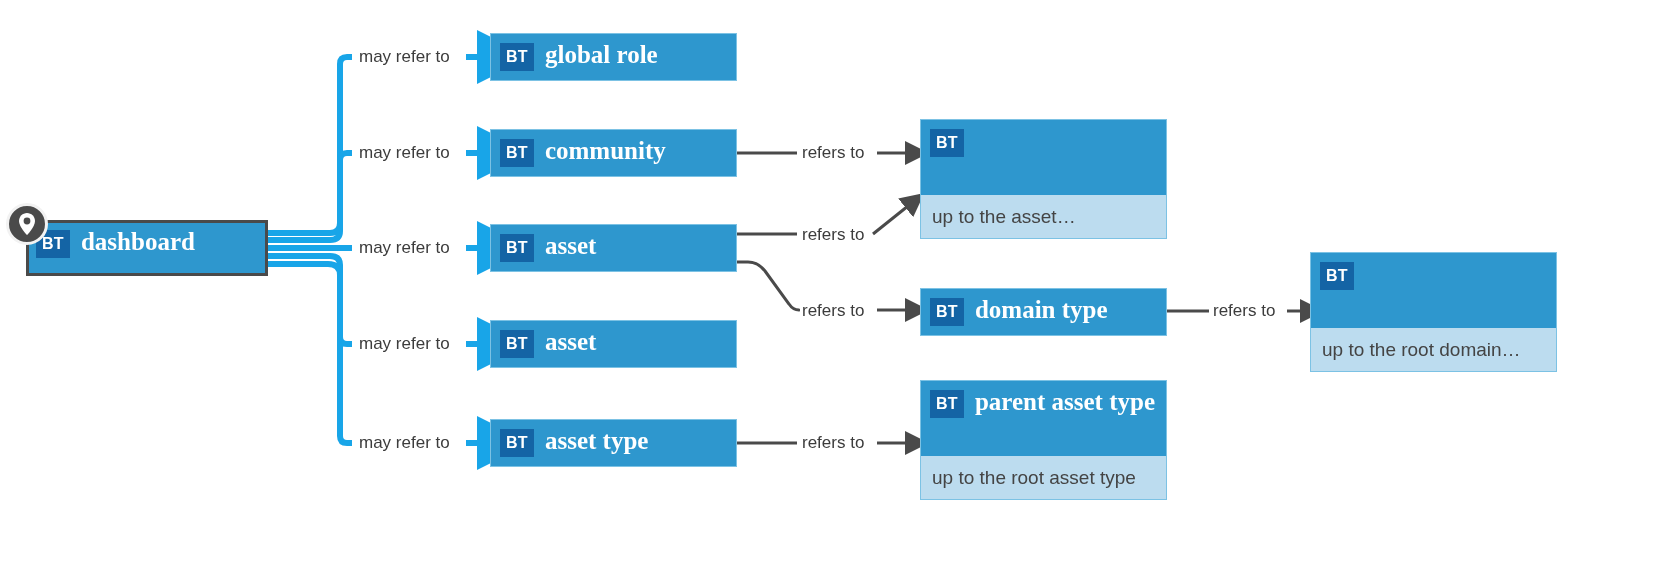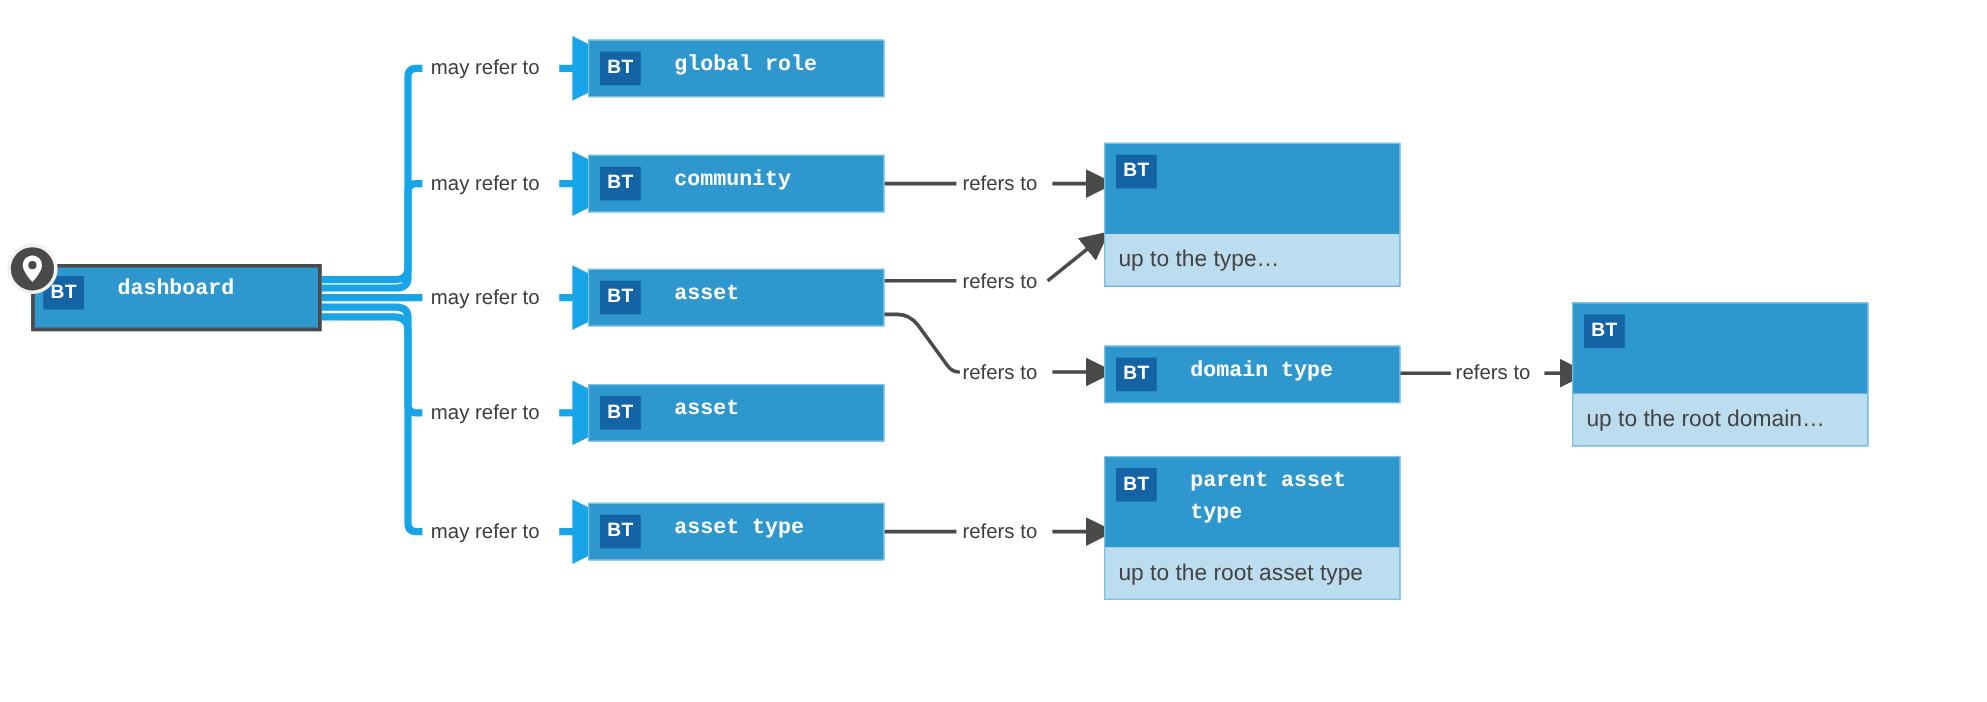--- a/index.html
+++ b/index.html
@@ -33,40 +33,40 @@
     box-sizing: border-box;
     background: #2e97ce;
     border: 1px solid #7cc2e4;
     display: flex;
     flex-direction: column;
   }
   .node-head {
     display: flex;
     align-items: flex-start;
     padding: 9px 10px 9px 9px;
-    gap: 28px;
+    gap: 11px;
     flex: 1 1 auto;
   }
   .badge {
     flex: 0 0 auto;
     background: #1464a5;
     color: #ffffff;
     font-size: 16px;
     font-weight: bold;
     line-height: 1;
     padding: 6px 6px 6px 6px;
     letter-spacing: 0.3px;
     font-family: "Liberation Sans", sans-serif;
   }
   .node-title {
     color: #ffffff;
-    font-size: 18px;
+    font-size: 25px;
     font-weight: bold;
     line-height: 27px;
-    font-family: Liberation Mono, monospace;
+    font-family: Liberation Serif, serif;
     white-space: pre-line;
     margin-top: -2px;
   }
   .node-sub {
     background: #bcdcef;
     color: #444444;
     font-size: 19px;
     line-height: 23px;
     font-family: "Liberation Sans", sans-serif;
     padding: 10px 12px 10px 11px;
@@ -232,21 +232,21 @@
     <div class="node-head">
       <span class="badge">BT</span>
       <span class="node-title">asset type</span>
     </div>
   </div>
 
   <div class="node" style="left:920px; top:119px; width:247px; height:120px;">
     <div class="node-head">
       <span class="badge">BT</span>
     </div>
-    <div class="node-sub">up to the type…</div>
+    <div class="node-sub">up to the asset…</div>
   </div>
 
   <div class="node" style="left:920px; top:288px; width:247px; height:48px;">
     <div class="node-head">
       <span class="badge">BT</span>
       <span class="node-title">domain type</span>
     </div>
   </div>
 
   <div class="node" style="left:920px; top:380px; width:247px; height:120px;">

